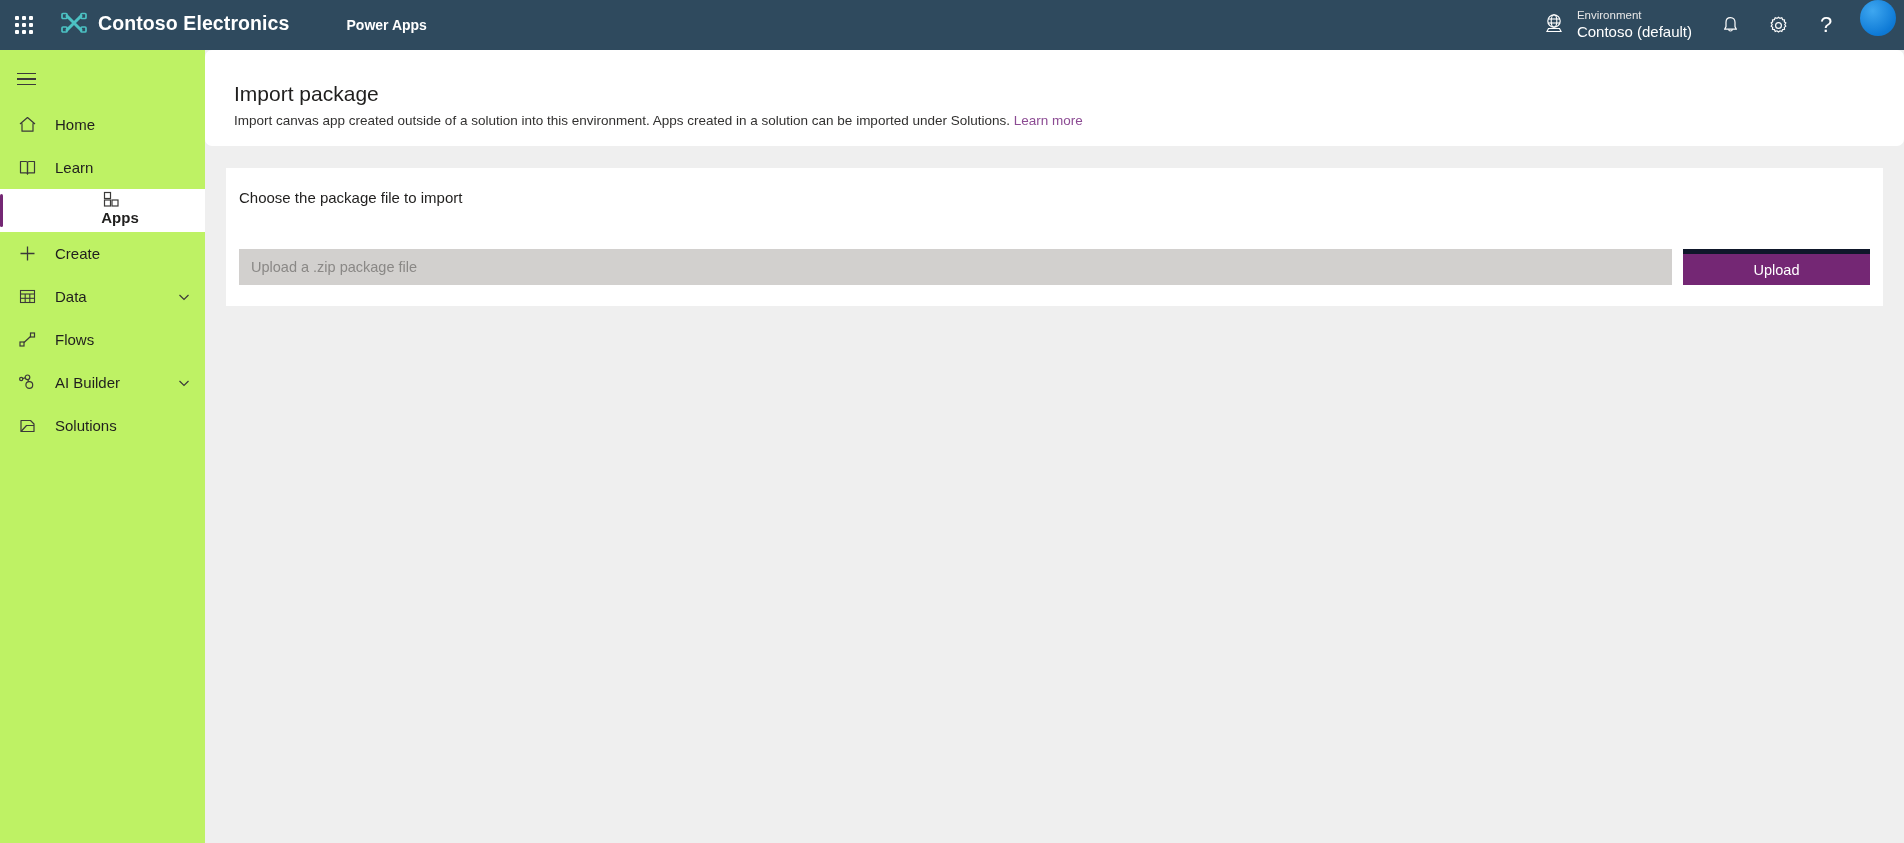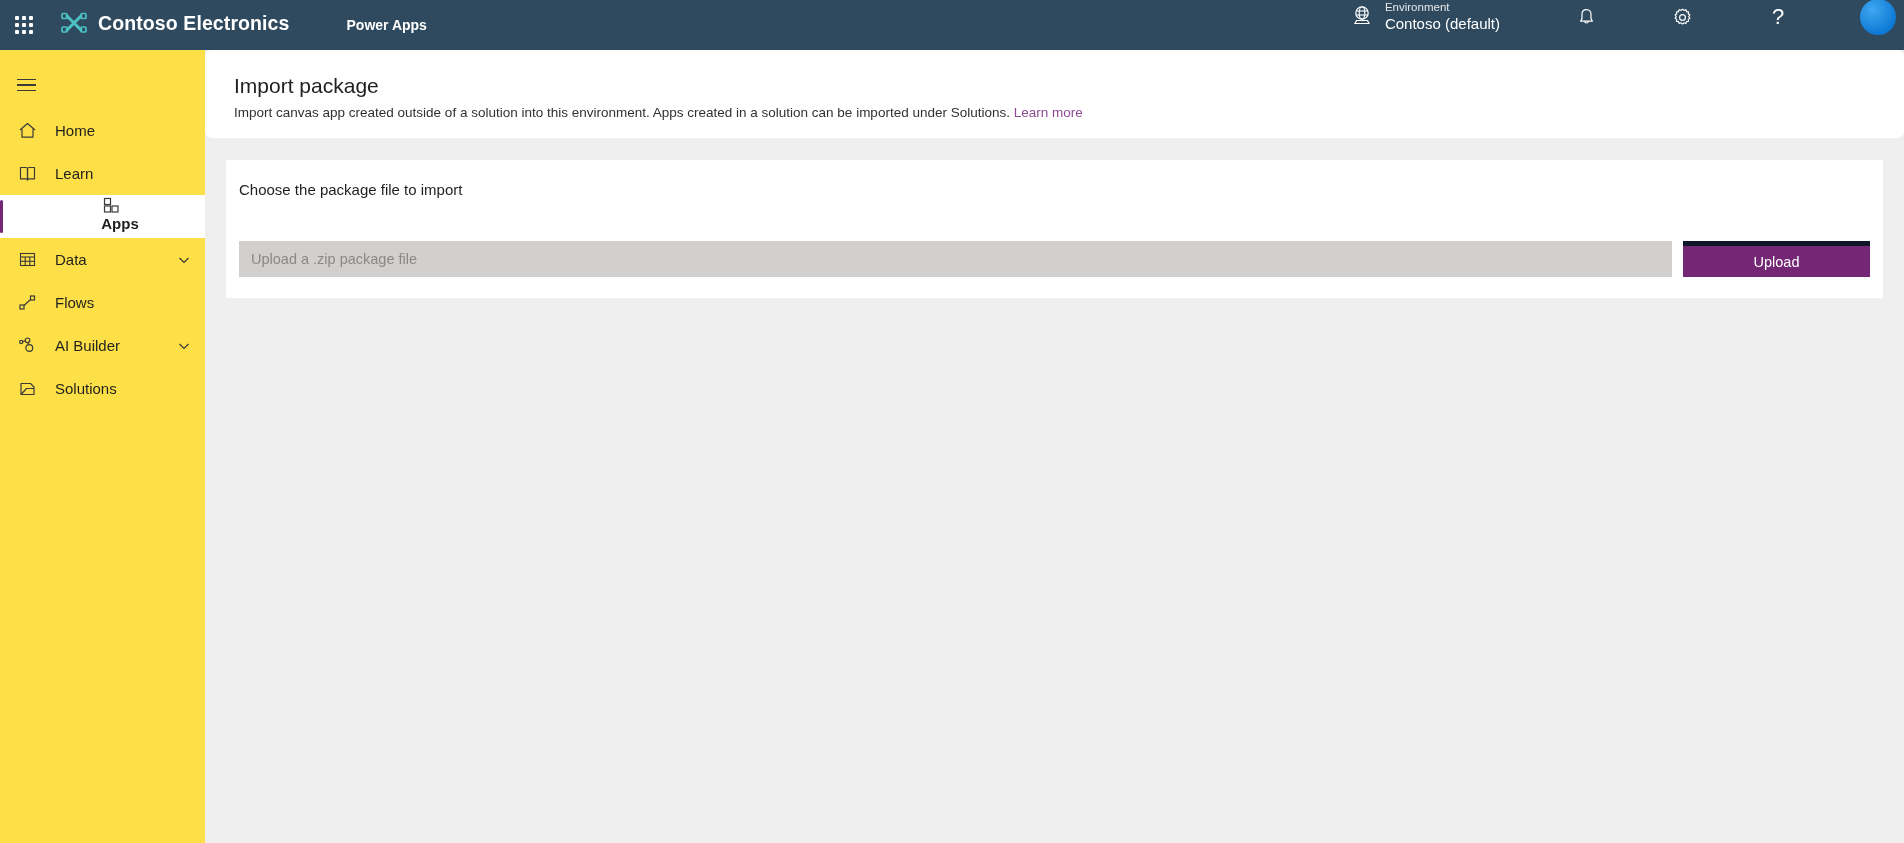--- a/index.html
+++ b/index.html
@@ -51,22 +51,21 @@
     color: #ffffff;
     white-space: nowrap;
     cursor: pointer;
   }
 
   .topbar-right {
     position: absolute;
     right: 0; top: 0;
     height: 34px;
     display: flex;
-    align-items: center;
-    gap: 48px;
+    align-items: flex-start;
   }
   .env-picker {
     display: flex; align-items: center; gap: 12px;
     padding: 0 14px;
     height: 50px;
     cursor: pointer;
   }
   .env-text { line-height: 1.25; }
   .env-label { font-size: 11.5px; color: #e8e8e8; display: block; }
   .env-value { font-size: 15px; color: #ffffff; display: block; white-space: nowrap; }
@@ -90,22 +89,22 @@
   
   .body {
     display: flex;
     height: 793px;
   }
 
   
   .sidebar {
     width: 205px;
     flex: none;
-    background: #fde047;
-    padding-top: 12px;
+    background: #bef264;
+    padding-top: 6px;
     overflow: hidden;
   }
   .hamburger {
     height: 46px;
     display: flex; align-items: center;
     padding-left: 17px;
     cursor: pointer;
   }
   .hamburger-bars { width: 19px; }
   .hamburger-bars i { display: block; height: 1.6px; background: #3b3a39; margin: 4px 0; }
@@ -155,21 +154,21 @@
   
   .main {
     flex: 1;
     background: #efefef;
     display: flex;
     flex-direction: column;
     min-width: 0;
   }
   .page-head {
     background: #ffffff;
-    padding: 22px 0 18px 29px;
+    padding: 30px 0 18px 29px;
     border-radius: 7px;
   }
   .page-title {
     font-size: 21px;
     font-weight: 400;
     color: #201f1e;
     line-height: 1.3;
   }
   .page-desc {
     margin-top: 6px;
@@ -352,20 +351,28 @@
           <g fill="none" stroke="#3b3a39" stroke-width="1.2">
             <rect x="2.5" y="2.5" width="6" height="6"></rect>
             <rect x="2.5" y="10" width="6" height="6"></rect>
             <rect x="10" y="10" width="6" height="6"></rect>
           </g>
         </svg>
       </span>
       <span class="nav-label">Apps</span>
     </div>
 
+    <div class="nav-item">
+      <span class="nav-ico">
+        <svg width="19" height="19" viewBox="0 0 19 19">
+          <path d="M9.5 2.5 V16.5 M2.5 9.5 H16.5" stroke="#3b3a39" stroke-width="1.3"></path>
+        </svg>
+      </span>
+      <span class="nav-label">Create</span>
+    </div>
 
     <div class="nav-item">
       <span class="nav-ico">
         <svg width="19" height="19" viewBox="0 0 19 19">
           <g fill="none" stroke="#3b3a39" stroke-width="1.1">
             <rect x="2.5" y="3.5" width="14" height="12"></rect>
             <line x1="2.5" y1="7" x2="16.5" y2="7"></line>
             <line x1="2.5" y1="11.3" x2="16.5" y2="11.3"></line>
             <line x1="7.2" y1="7" x2="7.2" y2="15.5"></line>
             <line x1="11.8" y1="7" x2="11.8" y2="15.5"></line>

